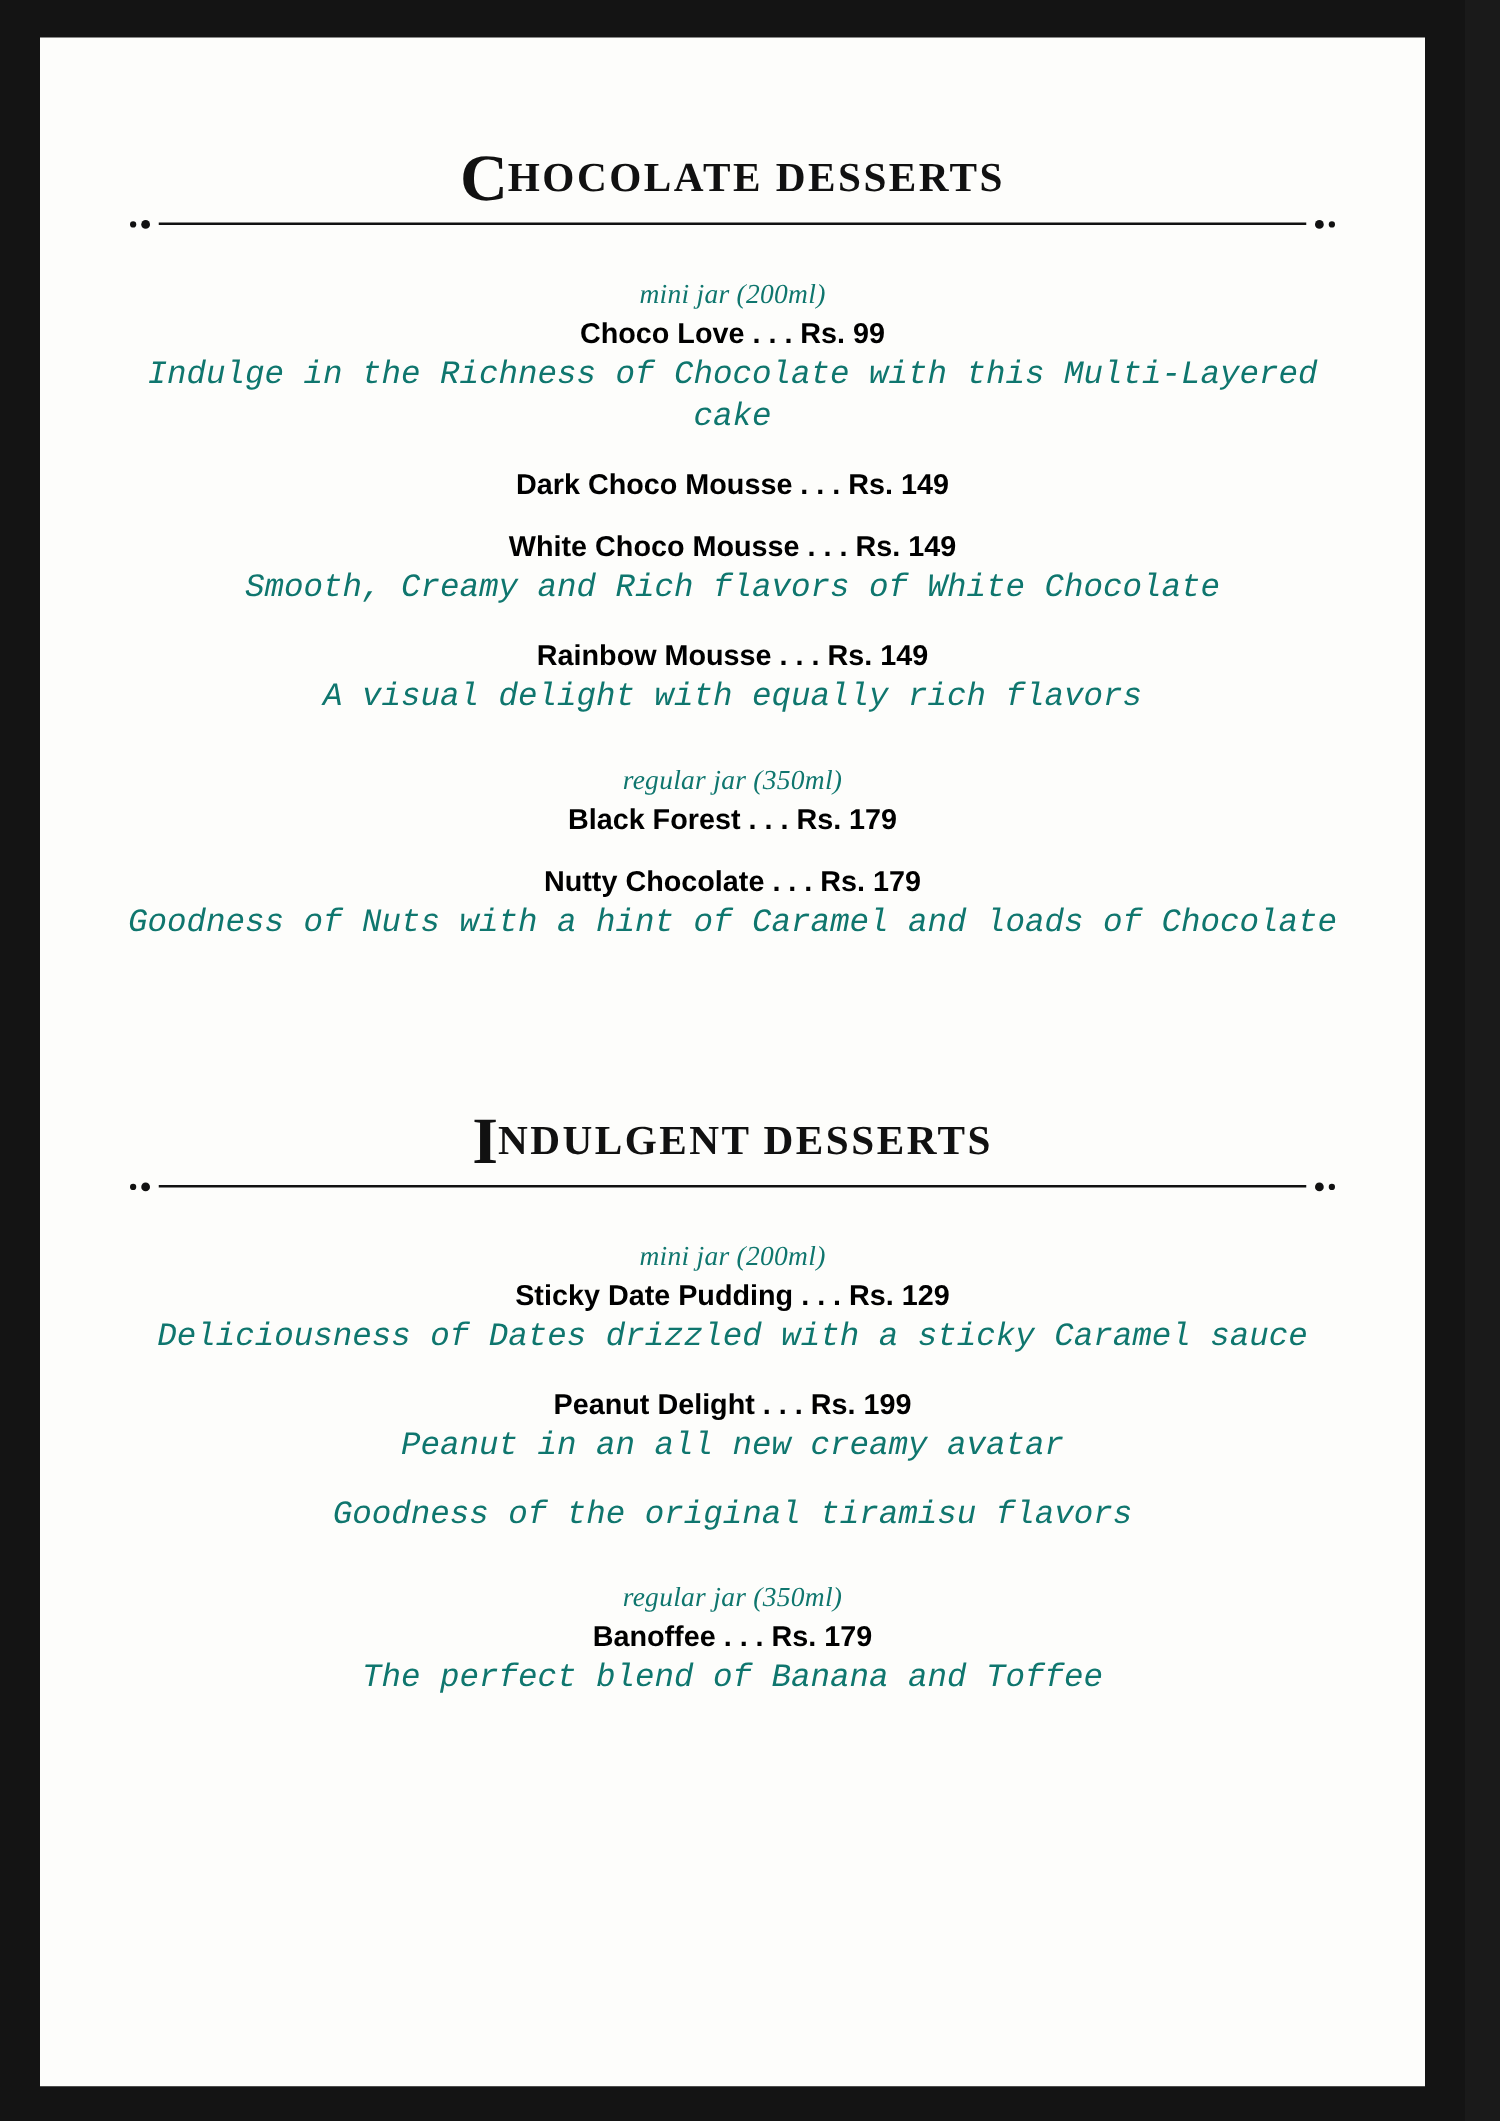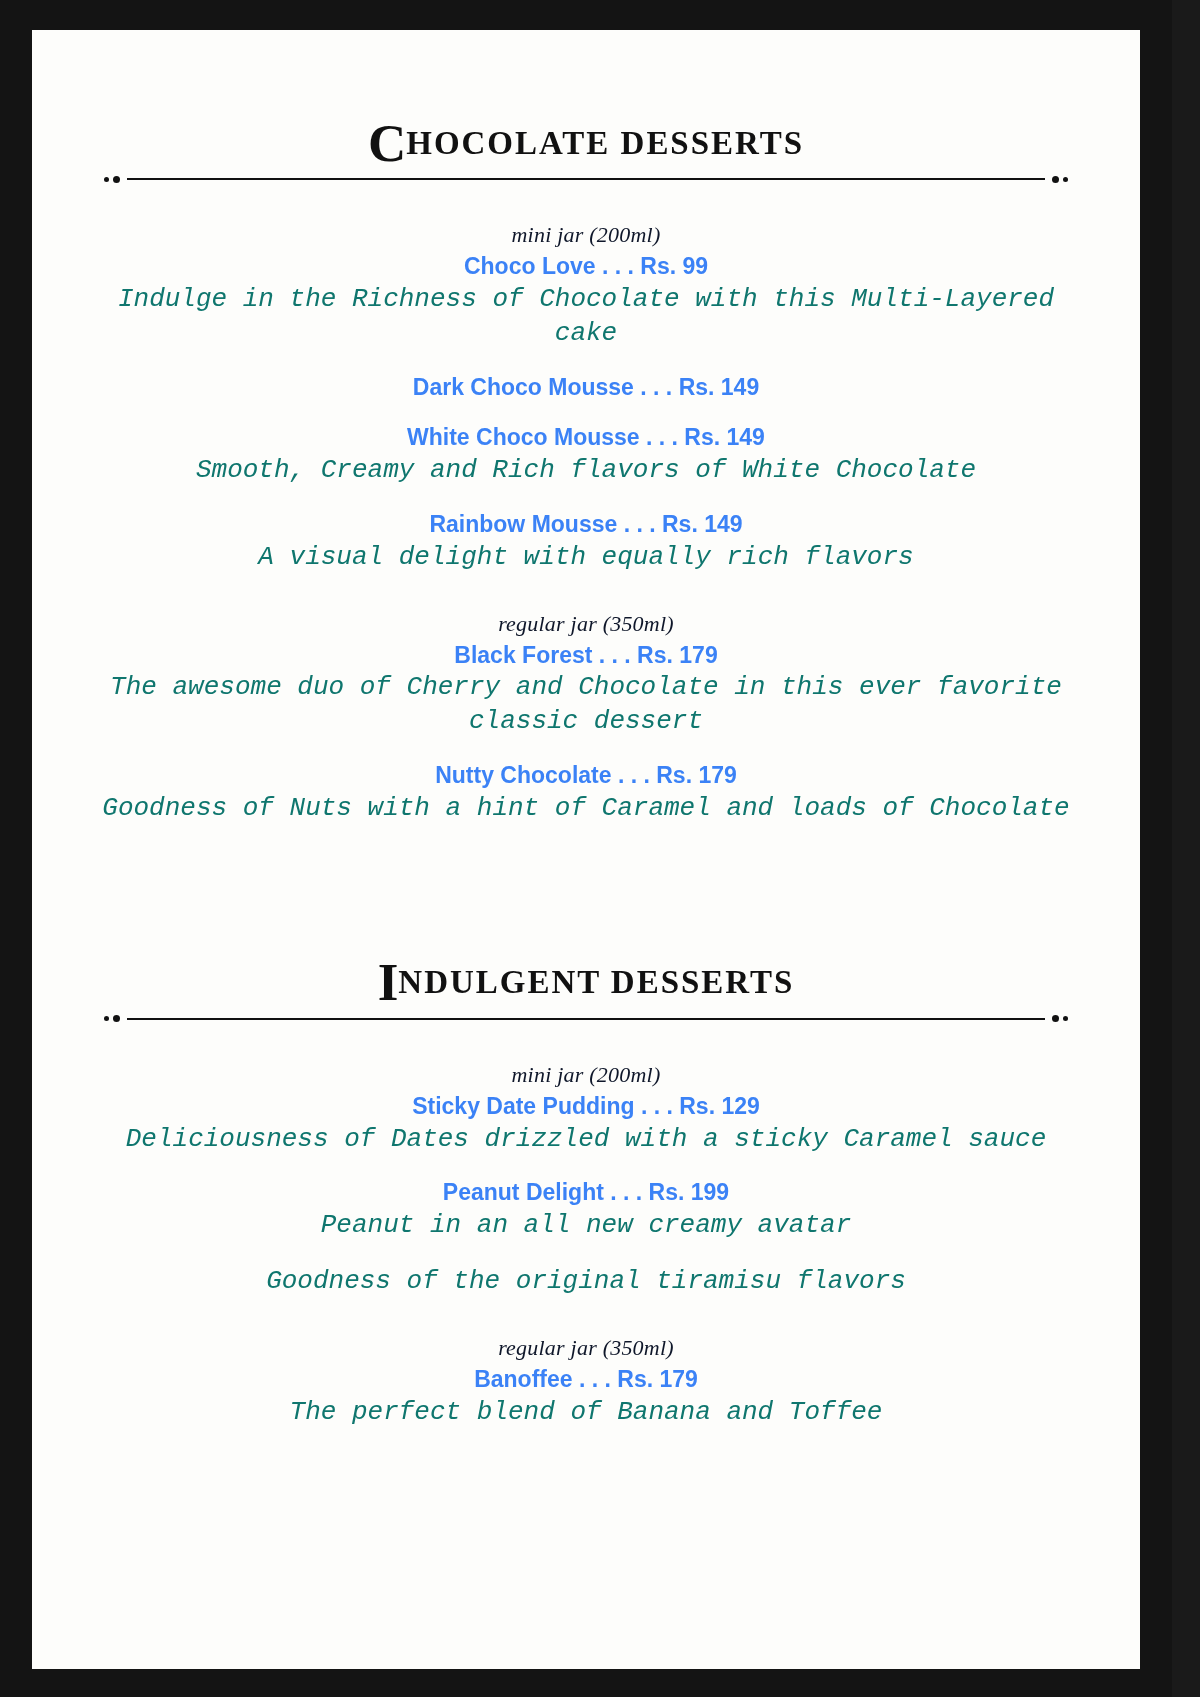--- a/index.html
+++ b/index.html
@@ -86,34 +86,34 @@
 
   
   .group {
     margin-top: 36px;
   }
   .group-label {
     text-align: center;
     font-family: "Liberation Serif", serif;
     font-style: italic;
     font-size: 22px;
-    color: #0f172a;
+    color: #0f766e;
     letter-spacing: 0.01em;
     margin-bottom: 4px;
   }
   .item {
     text-align: center;
     margin-bottom: 22px;
   }
   .item:last-child { margin-bottom: 0; }
   .item-name {
     font-family: "Liberation Sans", sans-serif;
     font-weight: bold;
     font-size: 23px;
-    color: #3b82f6;
+    color: #000000;
     line-height: 1.25;
   }
   .item-desc {
     font-family: Liberation Mono, monospace;
     font-style: italic;
     font-size: 26px;
     color: #0f766e;
     line-height: 1.3;
     margin-top: 2px;
   }
@@ -157,21 +157,20 @@
           <div class="item-name">Rainbow Mousse . . . Rs. 149</div>
           <div class="item-desc">A visual delight with equally rich flavors</div>
         </div>
       </div>
 
       <div class="group">
         <div class="group-label">regular jar (350ml)</div>
 
         <div class="item">
           <div class="item-name">Black Forest . . . Rs. 179</div>
-          <div class="item-desc">The awesome duo of Cherry and Chocolate in this ever favorite classic dessert</div>
         </div>
         <div class="item">
           <div class="item-name">Nutty Chocolate . . . Rs. 179</div>
           <div class="item-desc">Goodness of Nuts with a hint of Caramel and loads of Chocolate</div>
         </div>
       </div>
     </div>
 
     <div class="section">
       <div class="section-title">

